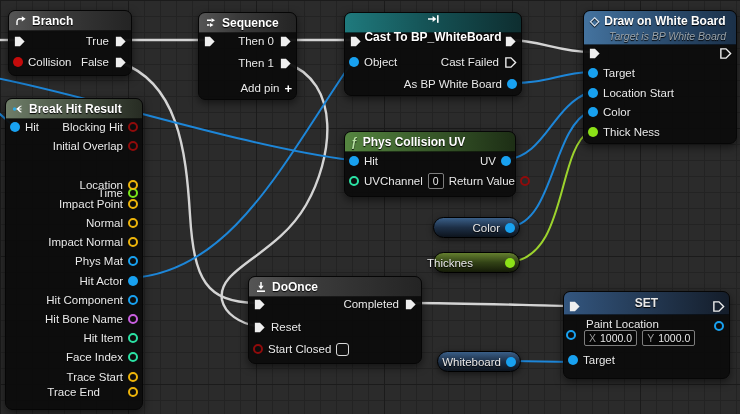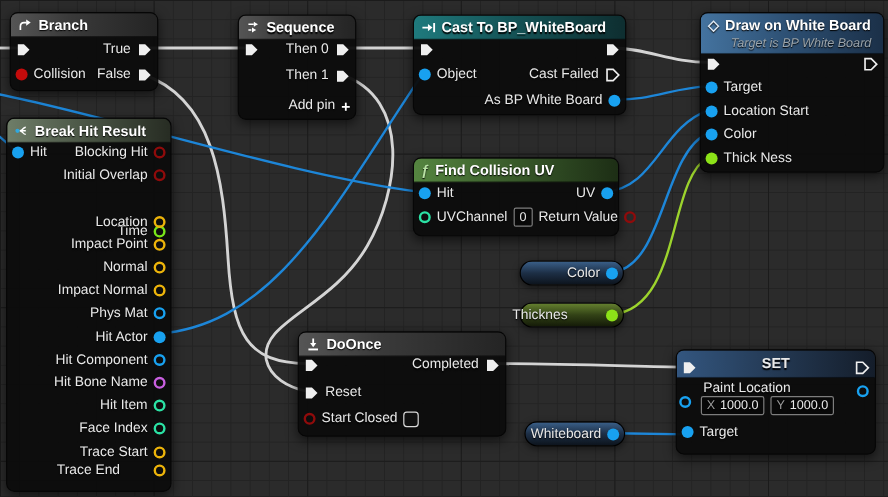--- a/index.html
+++ b/index.html
@@ -20,21 +20,21 @@
   .wire-blue{stroke:#1d86d8;stroke-width:2;fill:none;}
   .wire-green{stroke:#9cd32d;stroke-width:2;fill:none;}
 
   .node{position:absolute;z-index:2;background:rgba(12,12,12,.95);
     border:1px solid #060606;border-radius:7px;
     box-shadow:0 3px 9px rgba(0,0,0,.55);}
   .hdr{height:19px;border-radius:6px 6px 0 0;display:flex;align-items:center;
     gap:5px;padding:0 6px;font-weight:bold;font-size:12px;color:#fff;
     text-shadow:0 1px 1px #000;border-bottom:1px solid rgba(0,0,0,.55);white-space:nowrap;}
   .hdr-gray{background:linear-gradient(90deg,#555 0%,#3a3a3a 40%,#242424 100%);}
-  .hdr-teal{background:linear-gradient(90deg,#1f7a7d 0%,#155457 45%,#0e2e30 100%);}
+  .hdr-teal{background:linear-gradient(90deg,#1f7a7d 0%,#155457 45%,#0e2e30 100%);flex-direction:column;}
   .hdr-blue{background:linear-gradient(90deg,#44739f 0%,#2c4e71 50%,#1b3048 100%);}
   .hdr-green{background:linear-gradient(90deg,#558540 0%,#38592a 50%,#1d2e15 100%);}
   .hdr-sage{background:linear-gradient(90deg,#6e7d68 0%,#495444 50%,#272c23 100%);}
   .hdr-set{background:linear-gradient(90deg,#33567f 0%,#22364f 55%,#141d2a 100%);}
   .hdr2{height:33px;flex-wrap:wrap;align-content:center;}
   .hdr .sub{width:100%;font-weight:normal;font-style:italic;font-size:10.5px;
     color:#9aa4ab;margin-top:-3px;padding-left:19px;}
   .ttl{font-size:12px;}
 
   .row{position:absolute;left:4px;right:4px;height:18px;display:flex;
@@ -316,21 +316,21 @@
       </div>
     <div class="row r" style="top:284px;gap:28px;">
         <span>Trace End</span>
         <span class="pin ph c-vec"></span>
       </div>
   </div>
 
   <div class="node" style="left:344px;top:131px;width:170px;height:64px;">
     <div class="hdr hdr-green">
       <span class="fxi">ƒ</span>
-      <span class="ttl">Find Collision UV</span>
+      <span class="ttl">Phys Collision UV</span>
     </div>
     <div class="row sb" style="top:20px;">
       <span class="grp">
           <span class="pin pf c-obj"></span>
           <span>Hit</span>
         </span>
       <span class="grp">
           <span>UV</span>
           <span class="pin pf c-obj"></span>
         </span>

